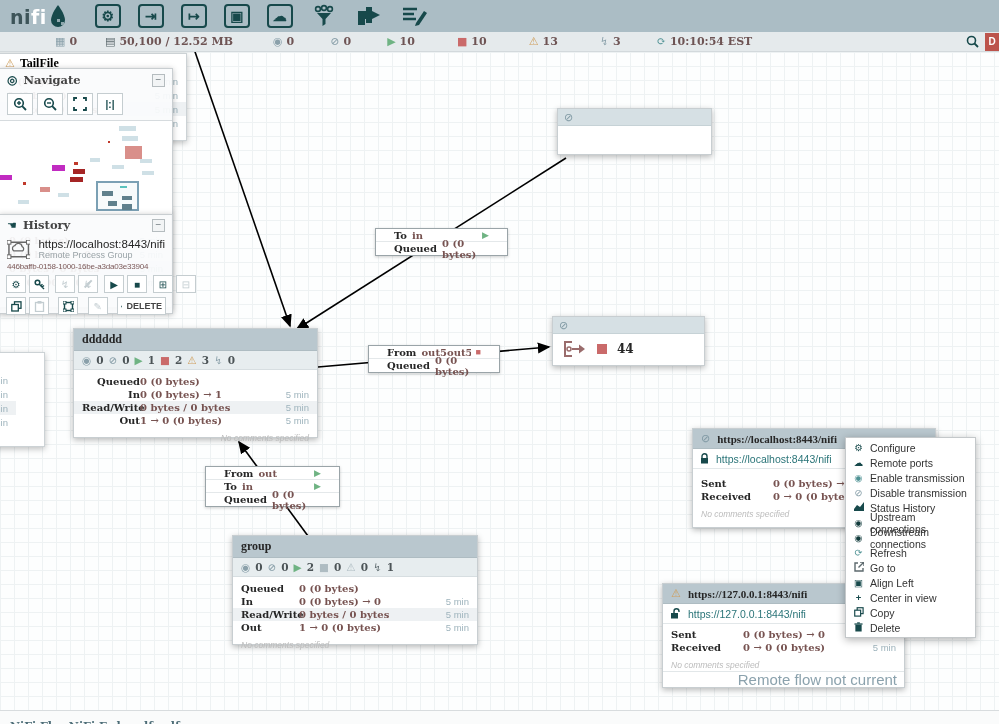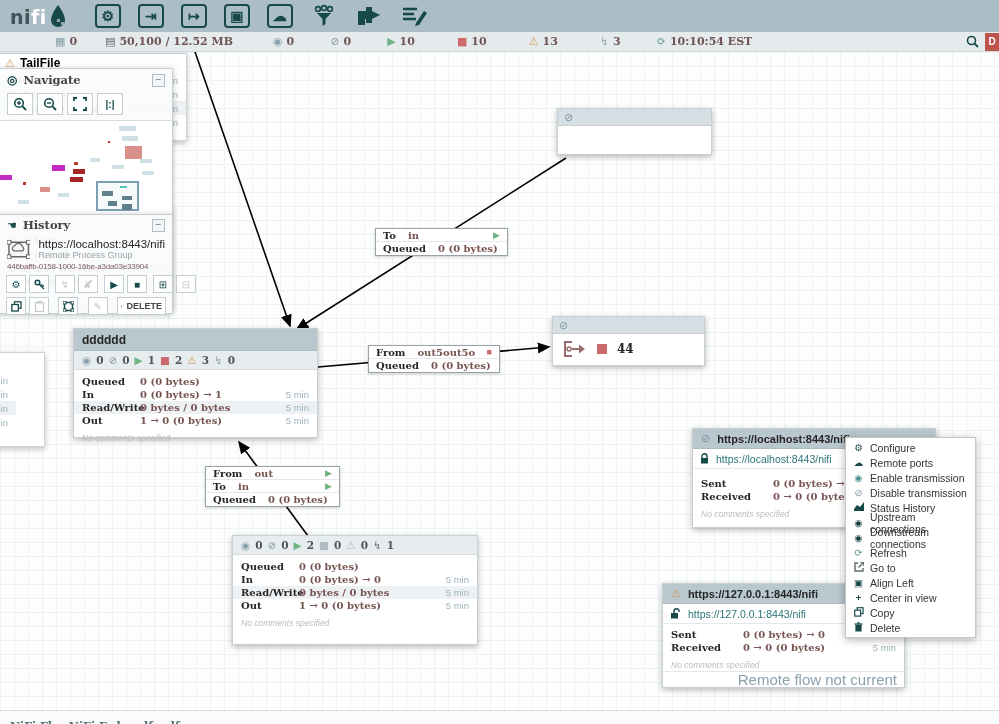--- a/index.html
+++ b/index.html
@@ -29,21 +29,21 @@
   .sb-bulletin { width:14px; height:18px; background:#bc544c; color:#fff; font-size:10px; font-weight:bold; display:flex; align-items:center; justify-content:center; cursor:pointer; overflow:hidden; }
 
   
   .canvas { position:absolute; left:0; top:52px; width:999px; height:658px; background:#fdfefe;
     background-image:linear-gradient(#eef2f3 1px, transparent 1px), linear-gradient(90deg, #eef2f3 1px, transparent 1px);
     background-size:14px 14px; overflow:hidden; }
   .wires { position:absolute; left:0; top:0; z-index:1; }
 
   .comp { position:absolute; background:#fff; border:1px solid #c8ced1; box-shadow:0 2px 6px rgba(0,0,0,.28); z-index:3; cursor:pointer; }
   .titlebar { background:#b9c7ce; border-bottom:1px solid #aebcc2; display:flex; align-items:center; padding:0 8px; color:#262626; }
-  .title-text { font-family:Liberation Sans, sans-serif; font-weight:bold; font-size:12px; }
+  .title-text { font-family:Liberation Serif, serif; font-weight:bold; font-size:12px; }
 
   
   .port-header { height:17px; background:#d6e0e4; border-bottom:1px solid #c6d2d6; display:flex; align-items:center; padding:0 6px; color:#7f98a3; font-size:11px; }
   .port-body { display:flex; align-items:center; padding:4px 8px; gap:10px; }
   .run-square { width:10px; height:10px; background:#ca6a6a; display:inline-block; }
   .port-name { font-family:"DejaVu Serif",serif; font-weight:bold; font-size:12px; color:#262626; }
 
   
   .counts-row { height:19px; background:#e7edef; border-bottom:1px solid #d7dee1; display:flex; align-items:center; gap:5px; padding:0 8px; font-size:10.5px; font-family:"DejaVu Serif",serif; font-weight:bold; color:#4c5457; }
   .cicon { font-weight:normal; font-size:10.5px; }
@@ -55,21 +55,21 @@
   .sv { font-family:"DejaVu Serif",serif; font-weight:bold; color:#775351; }
   .sw { margin-left:auto; color:#9fb4bd; font-size:9.5px; }
   .comments { font-size:8.5px; font-style:italic; color:#bcbcbc; padding:6px 8px 0 8px; }
 
   .rpg-uri-row { height:20px; display:flex; align-items:center; gap:7px; padding:0 7px; border-bottom:1px solid #e2e7e9; }
   .rpg-uri { font-size:10.5px; color:#2a7478; }
   .rpg-footer { position:absolute; bottom:0; left:0; right:0; height:16px; border-top:1px solid #e2e7e9; display:flex; align-items:center; justify-content:flex-end; padding:0 7px; font-size:15px; color:#8ba2ad; }
 
   
   .conn-label { position:absolute; background:#fff; border:1px solid #9aa4a8; box-shadow:0 1px 3px rgba(0,0,0,.2); z-index:4; font-size:10px; cursor:pointer; }
-  .cl-row { display:flex; align-items:center; gap:12px; height:13px; padding:0 7px; border-bottom:1px solid #e4e8ea; }
+  .cl-row { display:flex; align-items:center; gap:5px; height:13px; padding:0 18px; border-bottom:1px solid #e4e8ea; }
   .cl-row:last-child { border-bottom:none; }
   .cl-key { font-family:"DejaVu Serif",serif; font-weight:bold; color:#262626; }
   .cl-val { font-family:"DejaVu Serif",serif; font-weight:bold; color:#775351; }
   .cl-flag { margin-left:auto; font-size:9px; }
 
   
   .panel { position:absolute; background:rgba(250,251,252,.93); border:1px solid #c9ced1; box-shadow:0 1px 6px rgba(0,0,0,.25); z-index:20; }
   .panel-header { height:22px; display:flex; align-items:center; gap:6px; padding:0 7px; }
   .panel-title { font-family:"DejaVu Serif",serif; font-weight:bold; font-size:11.5px; color:#444; }
   .collapse-btn { margin-left:auto; width:13px; height:13px; border:1px solid #b5bcbf; background:#f2f4f5; color:#6e797d; font-size:10px; line-height:10px; text-align:center; cursor:pointer; }
@@ -329,21 +329,21 @@
         <span class="cl-key">To</span>
         <span class="cl-val">in</span>
         <span class="cl-flag c-green">▶</span>
       </div>
       <div class="cl-row">
         <span class="cl-key">Queued</span>
         <span class="cl-val">0 (0 bytes)</span>
       </div>
     </div>
 
-    <div class="comp" style="left:73px; top:276px; width:245px; height:110px;">
+    <div class="comp" style="left:73px; top:276px; width:245px; height:110px;text-align:right;">
       <div class="titlebar" style="height:22px">
         <span class="title-text">dddddd</span>
       </div>
       <div class="counts-row">
         <span class="cicon c-gray">◉</span>
           <span>0</span>
         <span class="cicon c-gray">⊘</span>
           <span>0</span>
         <span class="cicon c-green">▶</span>
           <span>1</span>
@@ -373,20 +373,23 @@
         <div class="srow">
             <span class="sl">Out</span>
             <span class="sv">1 → 0 (0 bytes)</span>
             <span class="sw">5 min</span>
           </div>
       </div>
       <div class="comments">No comments specified</div>
     </div>
 
     <div class="comp" style="left:232px; top:483px; width:246px; height:110px;">
+      <div class="titlebar" style="height:22px">
+        <span class="title-text">group</span>
+      </div>
       <div class="counts-row">
         <span class="cicon c-gray">◉</span>
           <span>0</span>
         <span class="cicon c-gray">⊘</span>
           <span>0</span>
         <span class="cicon c-green">▶</span>
           <span>2</span>
         <span class="cicon c-dim">■</span>
           <span>0</span>
         <span class="cicon c-dim">⚠</span>

